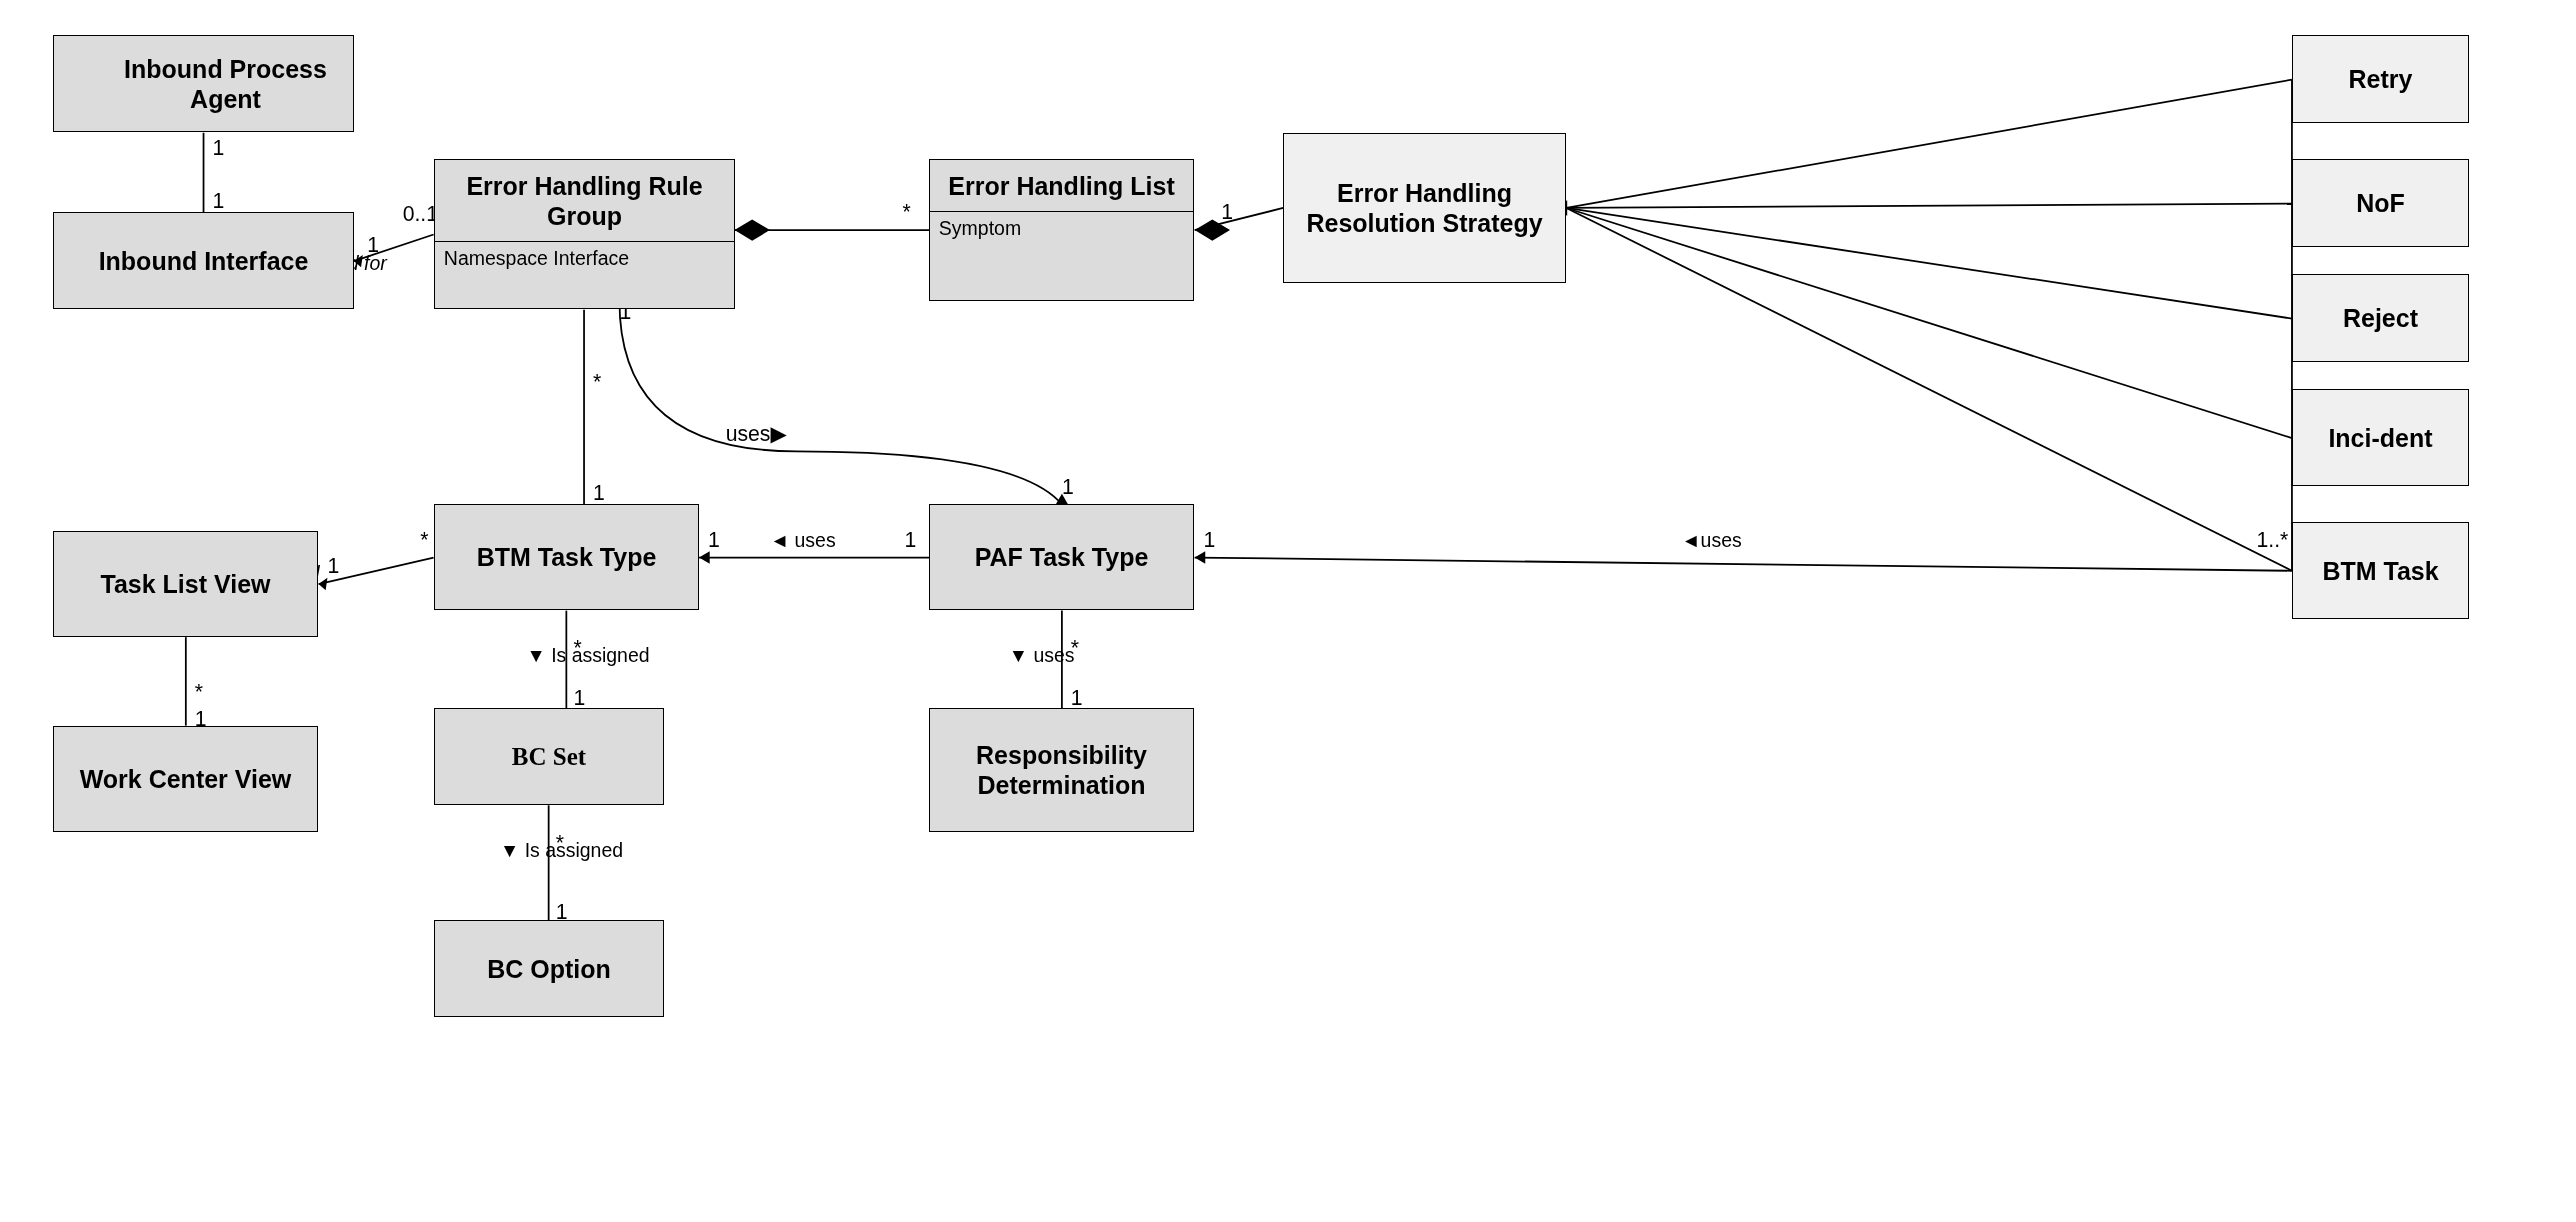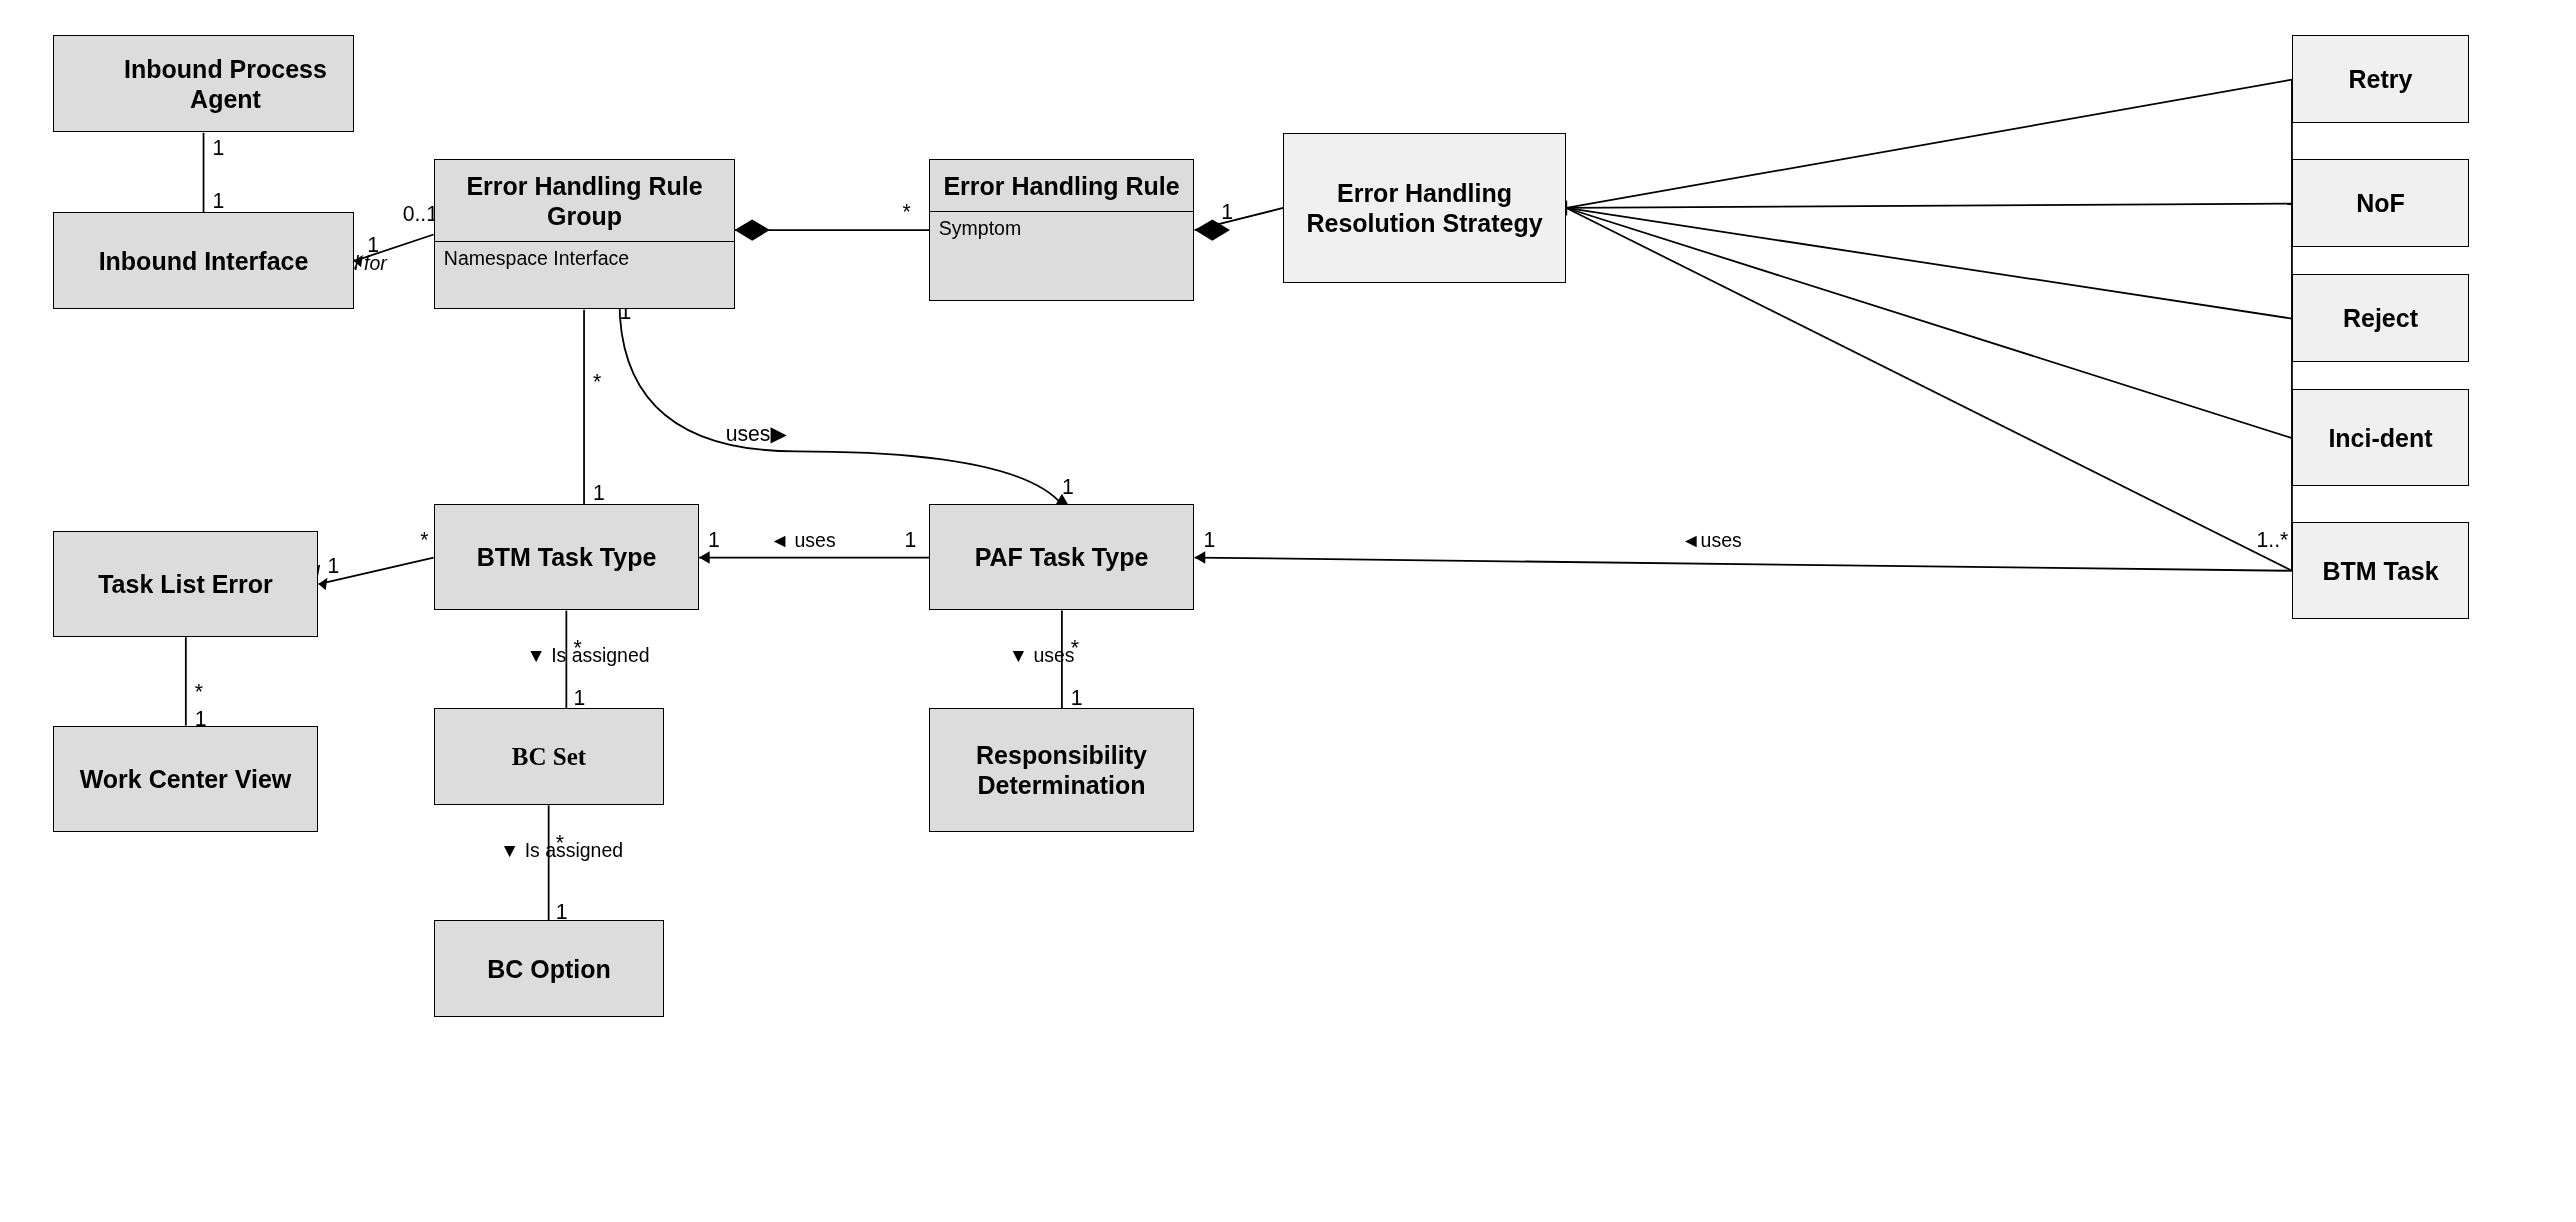--- a/index.html
+++ b/index.html
@@ -160,21 +160,21 @@
   <div class="uml-box" style="left:53px; top:212px; width:301px; height:97px;">
     <span class="box-title">Inbound Interface</span>
   </div>
 
   <div class="uml-box" style="left:434px; top:159px; width:301px; height:150px; justify-content: flex-start;">
     <span class="box-title" style="padding:10.6px 8.8px;">Error Handling Rule Group</span>
     <span class="box-subtitle">Namespace Interface</span>
   </div>
 
   <div class="uml-box" style="left:929px; top:159px; width:265px; height:142px; justify-content: flex-start;">
-    <span class="box-title" style="padding:10.6px 8.8px;">Error Handling Rule</span>
+    <span class="box-title" style="padding:10.6px 8.8px;">Error Handling List</span>
     <span class="box-subtitle">Symptom</span>
   </div>
 
   <div class="uml-box-plain" style="left:1283px; top:133px; width:283px; height:150px;">
     <span>Error Handling Resolution Strategy</span>
   </div>
 
   <div class="uml-box-plain" style="left:2292px; top:35px; width:177px; height:88px;">
     <span>Retry</span>
   </div>
@@ -189,21 +189,21 @@
 
   <div class="uml-box-plain" style="left:2292px; top:389px; width:177px; height:97px;">
     <span>Inci-dent</span>
   </div>
 
   <div class="uml-box-plain" style="left:2292px; top:522px; width:177px; height:97px;">
     <span>BTM Task</span>
   </div>
 
   <div class="uml-box" style="left:53px; top:531px; width:265px; height:106px;">
-    <span class="box-title">Task List Error</span>
+    <span class="box-title">Task List View</span>
   </div>
 
   <div class="uml-box" style="left:53px; top:726px; width:265px; height:106px;">
     <span class="box-title">Work Center View</span>
   </div>
 
   <div class="uml-box" style="left:434px; top:504px; width:265px; height:106px;">
     <span class="box-title">BTM Task Type</span>
   </div>
 

